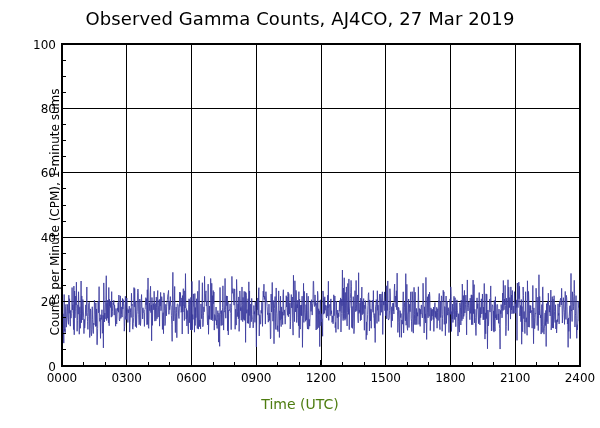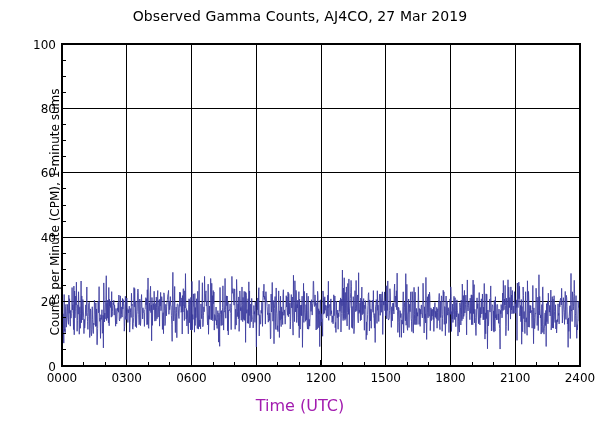--- a/index.html
+++ b/index.html
@@ -20,21 +20,21 @@
     left: 0; top: 0;
     width: 600px;
     height: 428px;
   }
   .chart-title {
     position: absolute;
     left: 0;
     top: 8px;
     width: 600px;
     text-align: center;
-    font-size: 14px;
+    font-size: 18px;
     letter-spacing: 0.1px;
     color: #000;
   }
   .ylabel {
     position: absolute;
     left: -95px;
     top: 205px;
     width: 300px;
     text-align: center;
     font-size: 12px;
@@ -42,22 +42,22 @@
     transform-origin: center center;
     color: #000;
     white-space: nowrap;
   }
   .xlabel {
     position: absolute;
     left: 0;
     top: 396px;
     width: 600px;
     text-align: center;
-    font-size: 16px;
-    color: #a21caf;
+    font-size: 14px;
+    color: #4d7c0f;
   }
   svg.plot {
     position: absolute;
     left: 0;
     top: 0;
   }
   .tick-text {
     font-family: "DejaVu Sans", sans-serif;
     font-size: 12px;
     fill: #000;

